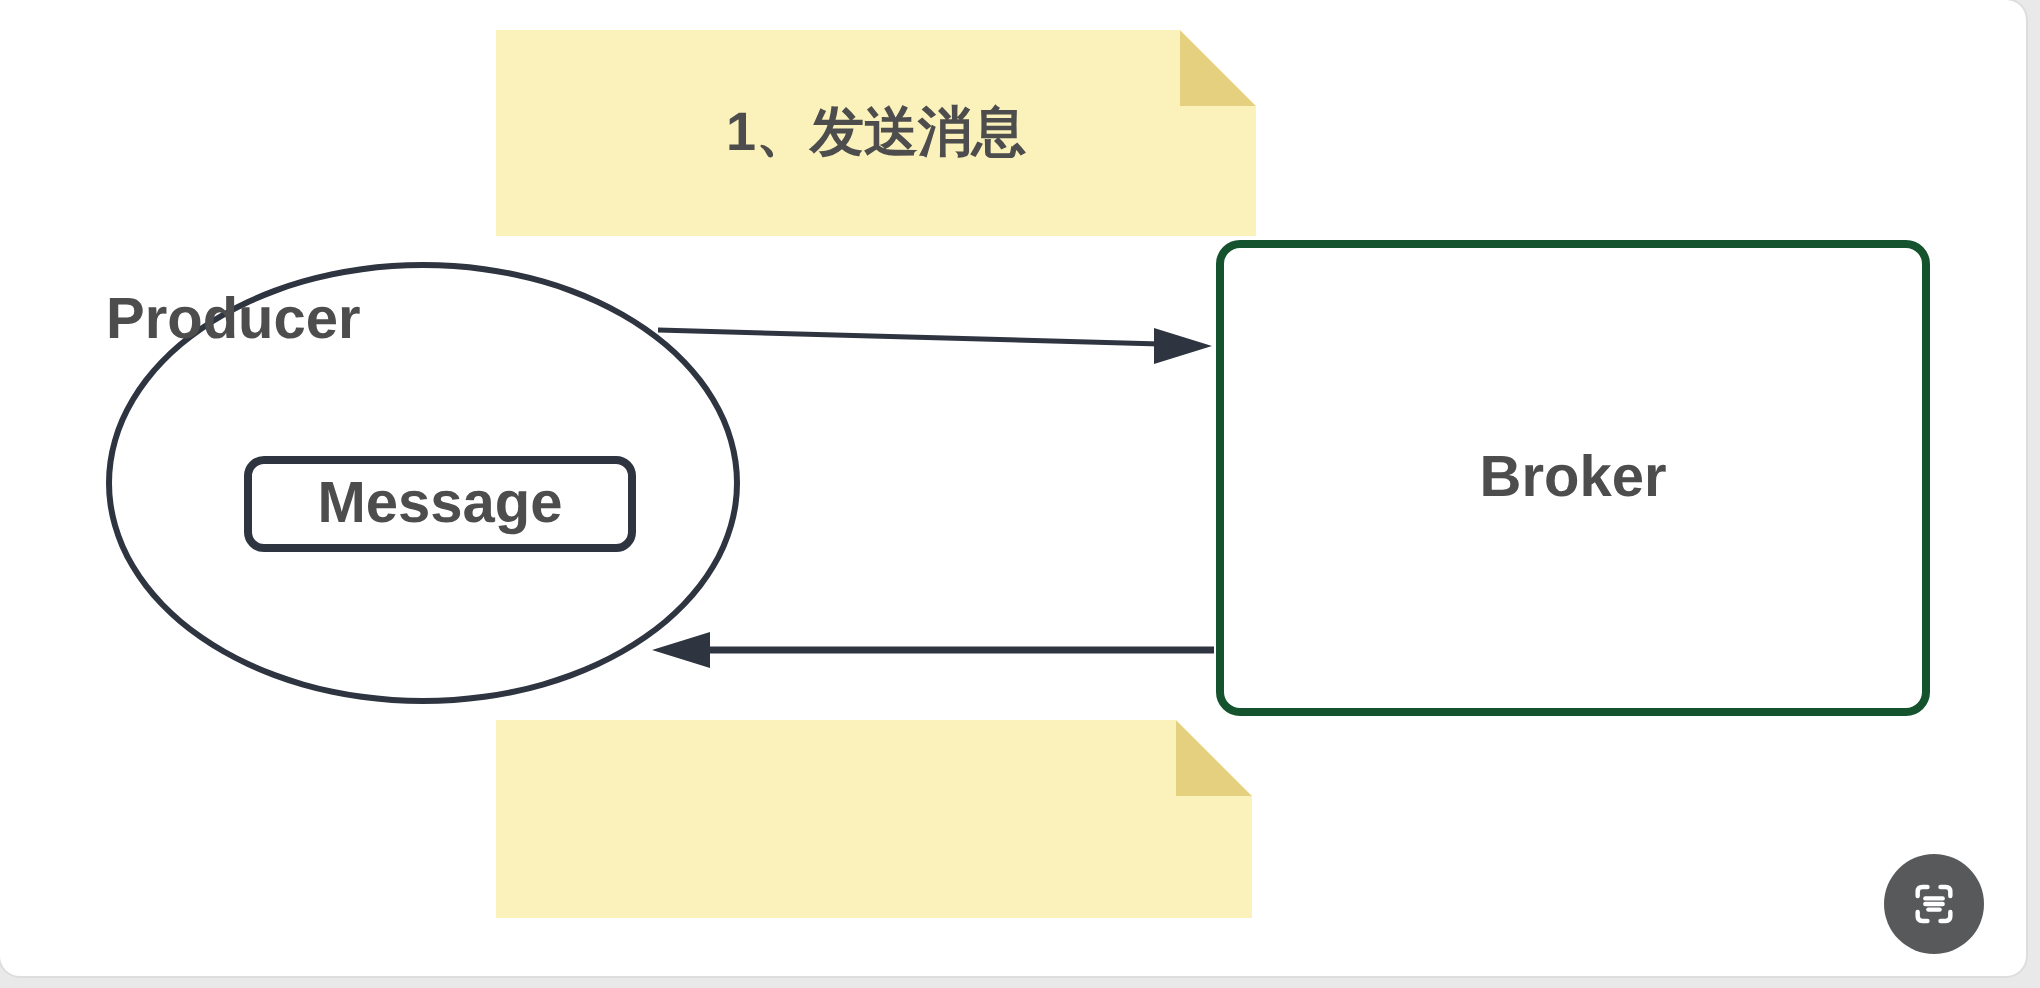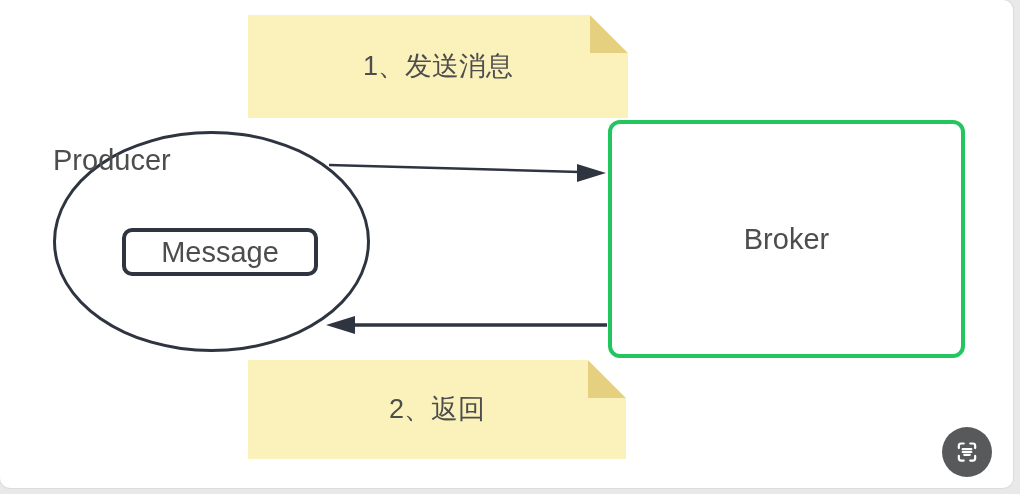--- a/index.html
+++ b/index.html
@@ -16,20 +16,21 @@
     overflow: hidden;
   }
   .card {
     position: absolute;
     left: 0; top: 0;
     width: 1013px;
     height: 488px;
     background: #ffffff;
     border-radius: 0 10px 10px 10px;
     box-shadow: 0 0 0 1px rgba(0,0,0,0.05);
+    font-weight: bold;
   }
   
   .note {
     position: absolute;
     background: #fbf2bb;
     clip-path: polygon(0 0, calc(100% - 38px) 0, 100% 38px, 100% 100%, 0 100%);
     display: flex;
     align-items: center;
     justify-content: center;
     text-align: center;
@@ -73,21 +74,21 @@
     display: flex;
     align-items: center;
     justify-content: center;
     font-size: 29px;
     color: #4d4d4d;
   }
   .broker-box {
     position: absolute;
     left: 608px; top: 120px;
     width: 357px; height: 238px;
-    border: 4px solid #22c55e;
+    border: 4px solid #14532d;
     border-radius: 12px;
     background: #ffffff;
     display: flex;
     align-items: center;
     justify-content: center;
     font-size: 29px;
     color: #4d4d4d;
   }
   .arrows {
     position: absolute;
@@ -134,21 +135,20 @@
     <svg class="arrows" viewBox="0 0 1013 488" xmlns="http://www.w3.org/2000/svg">
       <line x1="329" y1="165" x2="580" y2="172" stroke="#2e3440" stroke-width="2.5"></line>
       <polygon points="606,173 577,164 577,182" fill="#2e3440"></polygon>
       <line x1="607" y1="325" x2="350" y2="325" stroke="#2e3440" stroke-width="3.5"></line>
       <polygon points="326,325 355,316 355,334" fill="#2e3440"></polygon>
     </svg>
 
     <div class="note note-bottom">
       <div class="fold"></div>
       <div class="note-text">
-        <div>2、返回</div>
       </div>
     </div>
 
     <button class="fab">
       <svg width="28" height="28" viewBox="0 0 24 24" fill="none">
         <path d="M9.2 4.7 H7 Q5 4.7 5 6.7 V8.6" stroke="#ffffff" stroke-width="1.9" stroke-linecap="round"></path>
         <path d="M9.2 19.3 H7 Q5 19.3 5 17.3 V15.4" stroke="#ffffff" stroke-width="1.9" stroke-linecap="round"></path>
         <path d="M14.8 4.7 H17 Q19 4.7 19 6.7 V8.6" stroke="#ffffff" stroke-width="1.9" stroke-linecap="round"></path>
         <path d="M14.8 19.3 H17 Q19 19.3 19 17.3 V15.4" stroke="#ffffff" stroke-width="1.9" stroke-linecap="round"></path>
         <path d="M8.3 9.6 H15.7" stroke="#ffffff" stroke-width="1.9" stroke-linecap="round"></path>

